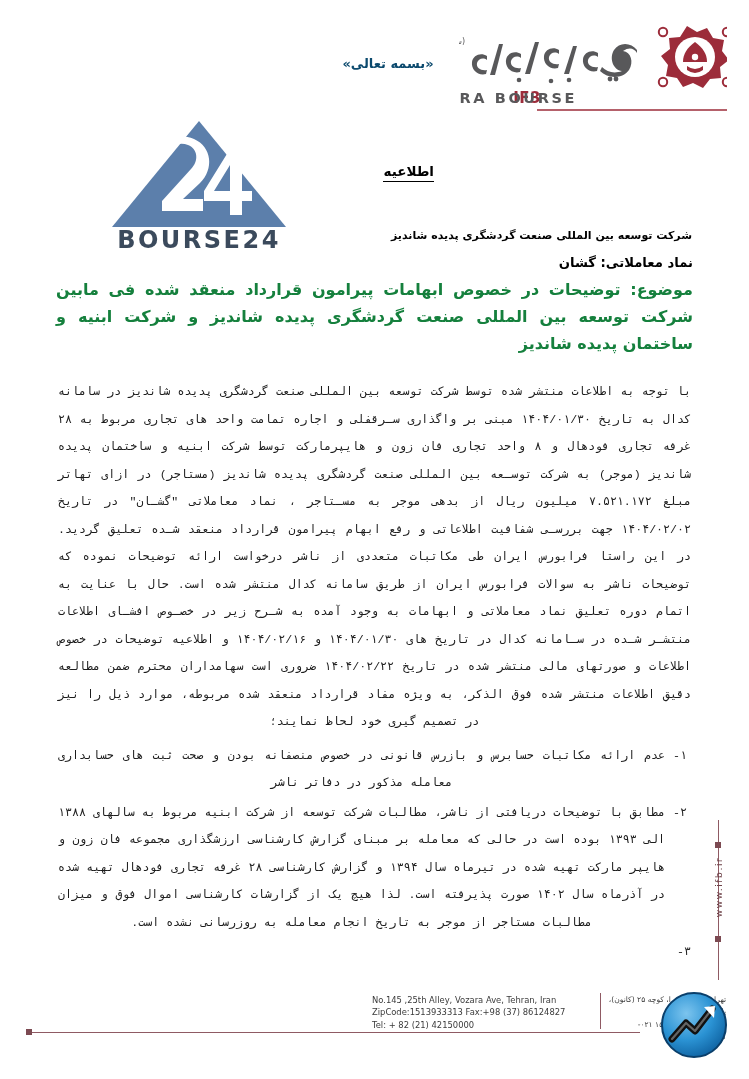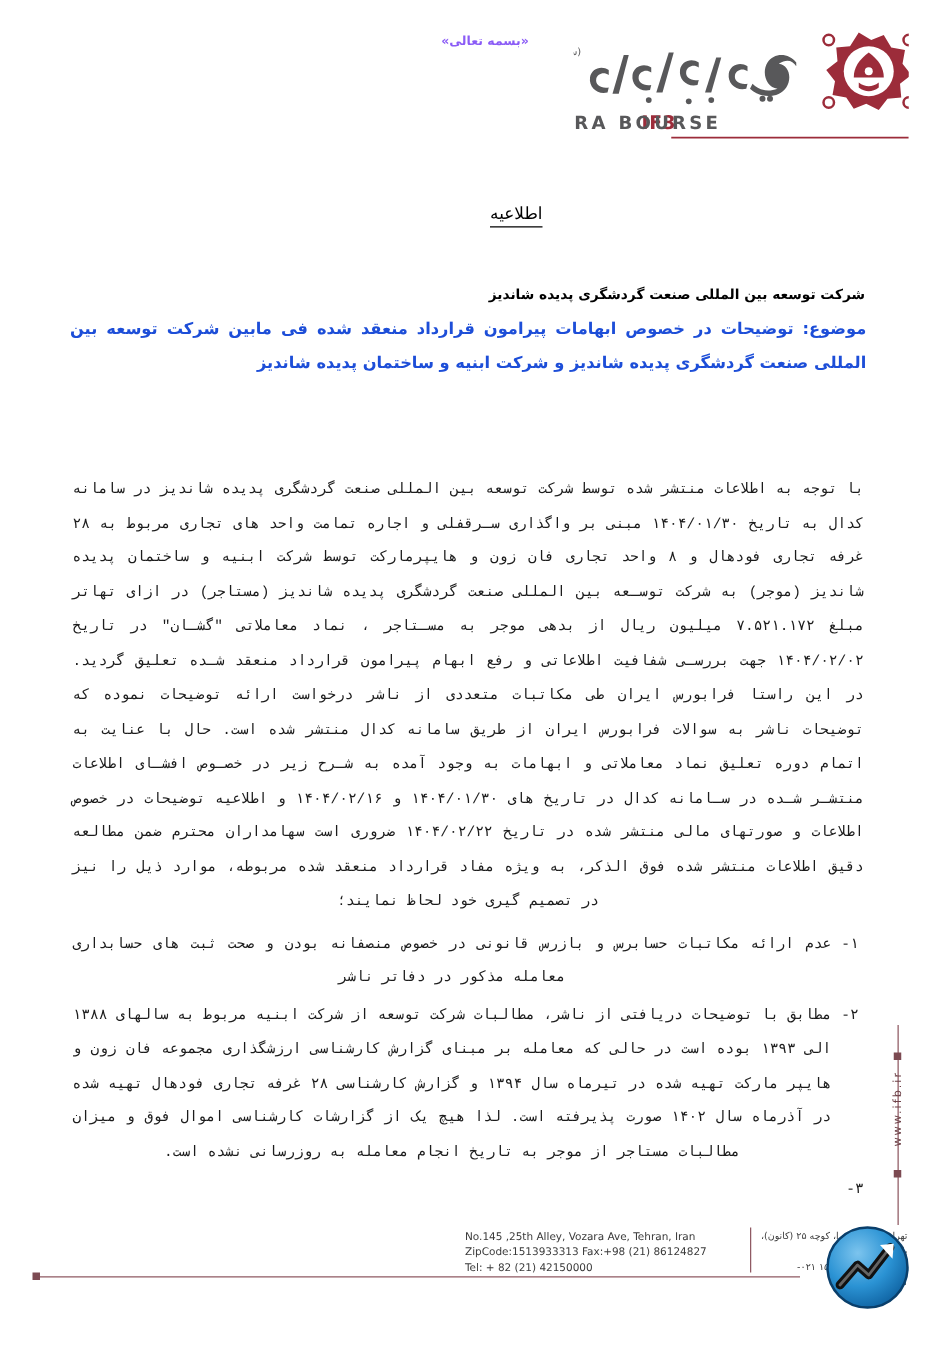--- a/index.html
+++ b/index.html
@@ -22,28 +22,28 @@
 
   
   .header {
     position: absolute;
     top: 0; left: 0;
     width: 749px;
     height: 120px;
   }
   .besmeh {
     position: absolute;
-    top: 28px;
+    top: 56px;
     left: 328px;
     width: 120px;
     text-align: center;
     font-family: "DejaVu Sans", sans-serif;
-    font-size: 10px;
-    font-weight: 700;
-    color: #8b5cf6;
+    font-size: 13px;
+    font-weight: 700;
+    color: #0c4a6e;
     direction: rtl;
     letter-spacing: 0px;
   }
   .ifb-logo {
     position: absolute;
     top: 22px;
     right: 22px;
     width: 268px;
     height: 94px;
   }
@@ -58,21 +58,21 @@
     height: 140px;
   }
   .bourse24 svg { display: block; }
 
   
   .etelaieh {
     position: absolute;
     top: 163px;
     right: 315px;
     font-size: 13.5px;
-    font-weight: 400;
+    font-weight: 700;
     color: #000;
     direction: rtl;
     border-bottom: 1.6px solid #000;
     padding-bottom: 2px;
     font-family: "DejaVu Sans", sans-serif;
   }
   .headings {
     position: absolute;
     top: 222px;
     right: 56px;
@@ -90,23 +90,23 @@
     text-align: right;
   }
   .headings .h-sub {
     font-size: 13.2px;
     font-weight: 700;
     color: #000;
     line-height: 26px;
     margin: 0;
   }
   .headings .h-subject {
-    font-size: 13px;
-    font-weight: 700;
-    color: #1d4ed8;
+    font-size: 16px;
+    font-weight: 700;
+    color: #15803d;
     line-height: 27px;
     margin: 0;
     text-align: justify;
     text-align-last: right;
   }
 
   
   .body-wrap {
     position: absolute;
     top: 378px;
@@ -186,21 +186,21 @@
     letter-spacing: 1.6px;
     color: #6d4248;
     font-family: "DejaVu Sans", sans-serif;
     direction: ltr;
   }
 
   
   .footer {
     position: absolute;
     left: 0;
-    bottom: 11px;
+    bottom: 0;
     width: 643px;
     height: 90px;
   }
   .footer-rule {
     position: absolute;
     left: 28px;
     top: 43px;
     width: 612px;
     height: 1.4px;
     background: #8f5a63;
@@ -300,25 +300,38 @@
         <g>
           <text x="82" y="81" font-family="DejaVu Sans" font-size="15" font-weight="bold" fill="#9c2c3a" letter-spacing="0.5">IF3</text>
           <text x="118" y="81" font-family="DejaVu Sans" font-size="14.5" font-weight="bold" fill="#58585a" letter-spacing="2.6">IRAN FARA BOURSE</text>
         </g>
         <line x1="78" y1="88" x2="268" y2="88" stroke="#9c2c3a" stroke-width="1.4"></line>
         <line x1="78" y1="56" x2="78" y2="88" stroke="#9c2c3a" stroke-width="0"></line>
       </svg>
     </div>
   </div>
 
+  <div class="bourse24">
+    <svg width="190" height="140" viewBox="0 0 190 140" xmlns="http://www.w3.org/2000/svg">
+      <g>
+        <path d="M95 6 L182 112 L8 112 Z" fill="#5c7fab"></path>
+
+        <path d="M62 44 C62 32 74 26 84 30 C94 34 95 46 87 54 L58 86 L58 96 L99 96 L99 84 L79 84 L96 68 C110 54 108 32 90 24 C72 16 50 26 50 46 Z" fill="#ffffff"></path>
+
+        <path d="M126 34 L100 76 L100 86 L126 86 L126 100 L138 100 L138 86 L148 86 L148 76 L138 76 L138 34 Z M126 50 L126 76 L110 76 Z" fill="#ffffff"></path>
+      </g>
+      <text x="95" y="133" text-anchor="middle" font-family="DejaVu Sans" font-size="24" font-weight="600" letter-spacing="2.5" fill="#3b4a5c">BOURSE24</text>
+    </svg>
+  </div>
 
   <div class="etelaieh">اطلاعیه</div>
 
   <div class="headings">
     <p class="h-line">شرکت  توسعه بین المللی صنعت گردشگری پدیده شاندیز</p>
+    <p class="h-sub">نماد معاملاتی: گشان</p>
     <p class="h-subject">موضوع: توضیحات در خصوص ابهامات پیرامون قرارداد منعقد شده فی مابین شرکت توسعه بین المللی صنعت گردشگری پدیده شاندیز و شرکت ابنیه و ساختمان پدیده شاندیز</p>
   </div>
 
   <div class="body-wrap">
     <p class="para">با توجه به اطلاعات منتشر شده توسط شرکت  توسعه بین المللی صنعت گردشگری پدیده شاندیز در سامانه کدال به تاریخ  ۱۴۰۴/۰۱/۳۰ مبنی بر واگذاری سـرقفلی و اجاره تمامت واحد های تجاری مربوط به ۲۸ غرفه تجاری فودهال و ۸ واحد تجاری فان زون و هایپرمارکت توسط شرکت ابنیه و ساختمان پدیده شاندیز (موجر) به شرکت توسـعه بین المللی صنعت گردشگری پدیده شاندیز (مستاجر) در ازای تهاتر مبلغ ۷.۵۲۱.۱۷۲ میلیون ریال از بدهی موجر به مسـتاجر ، نماد معاملاتی "گشـان" در تاریخ ۱۴۰۴/۰۲/۰۲ جهت بررسـی شفافیت اطلاعاتی و رفع ابهام پیرامون قرارداد منعقد شـده تعلیق گردید. در این راستا فرابورس ایران طی مکاتبات متعددی از ناشر درخواست ارائه توضیحات نموده که توضیحات ناشر به سوالات فرابورس ایران از طریق سامانه کدال منتشر شده است. حال با عنایت به اتمام دوره تعلیق نماد معاملاتی و ابهامات به وجود آمده به شـرح زیر در خصـوص افشـای اطلاعات منتشـر شـده در سـامانه کدال در تاریخ های ۱۴۰۴/۰۱/۳۰ و ۱۴۰۴/۰۲/۱۶ و اطلاعیه توضیحات در خصوص اطلاعات و صورتهای مالی منتشر شده در تاریخ ۱۴۰۴/۰۲/۲۲ ضروری است سهامداران محترم ضمن مطالعه دقیق اطلاعات منتشر شده فوق الذکر، به ویژه مفاد قرارداد منعقد شده مربوطه، موارد ذیل را نیز در تصمیم گیری خود لحاظ نمایند؛</p>
 
     <ul class="list">
       <li>
         <span class="num">۱-</span>
         <span>عدم ارائه مکاتبات حسابرس و بازرس قانونی در خصوص منصفانه بودن  و صحت ثبت های حسابداری معامله مذکور در دفاتر ناشر</span>
@@ -339,21 +352,21 @@
     <div class="dot-b"></div>
     <div class="vtext">www.ifb.ir</div>
   </div>
 
   <div class="footer">
     <div class="footer-rule"></div>
     <div class="footer-rule-dot"></div>
 
     <div class="footer-en">
       <div>No.145 ,25th Alley, Vozara Ave, Tehran, Iran</div>
-      <div>ZipCode:1513933313    Fax:+98 (21) 86124827</div>
+      <div>ZipCode:1513933313    Fax:+98 (37) 86124827</div>
       <div>Tel: + 82 (21) 42150000</div>
     </div>
 
     <div class="footer-divider"></div>
 
     <div class="footer-fa">
       <div>تهران، خیابان وزرا، کوچه ۲۵ (کانون)، پلاک ۱۴۵</div>
       <div>کدپستی: ۱۵۱۳۹۳۳۳۱۳      ۰۲۱-</div>
       <div>۰۲۱-</div>
     </div>

